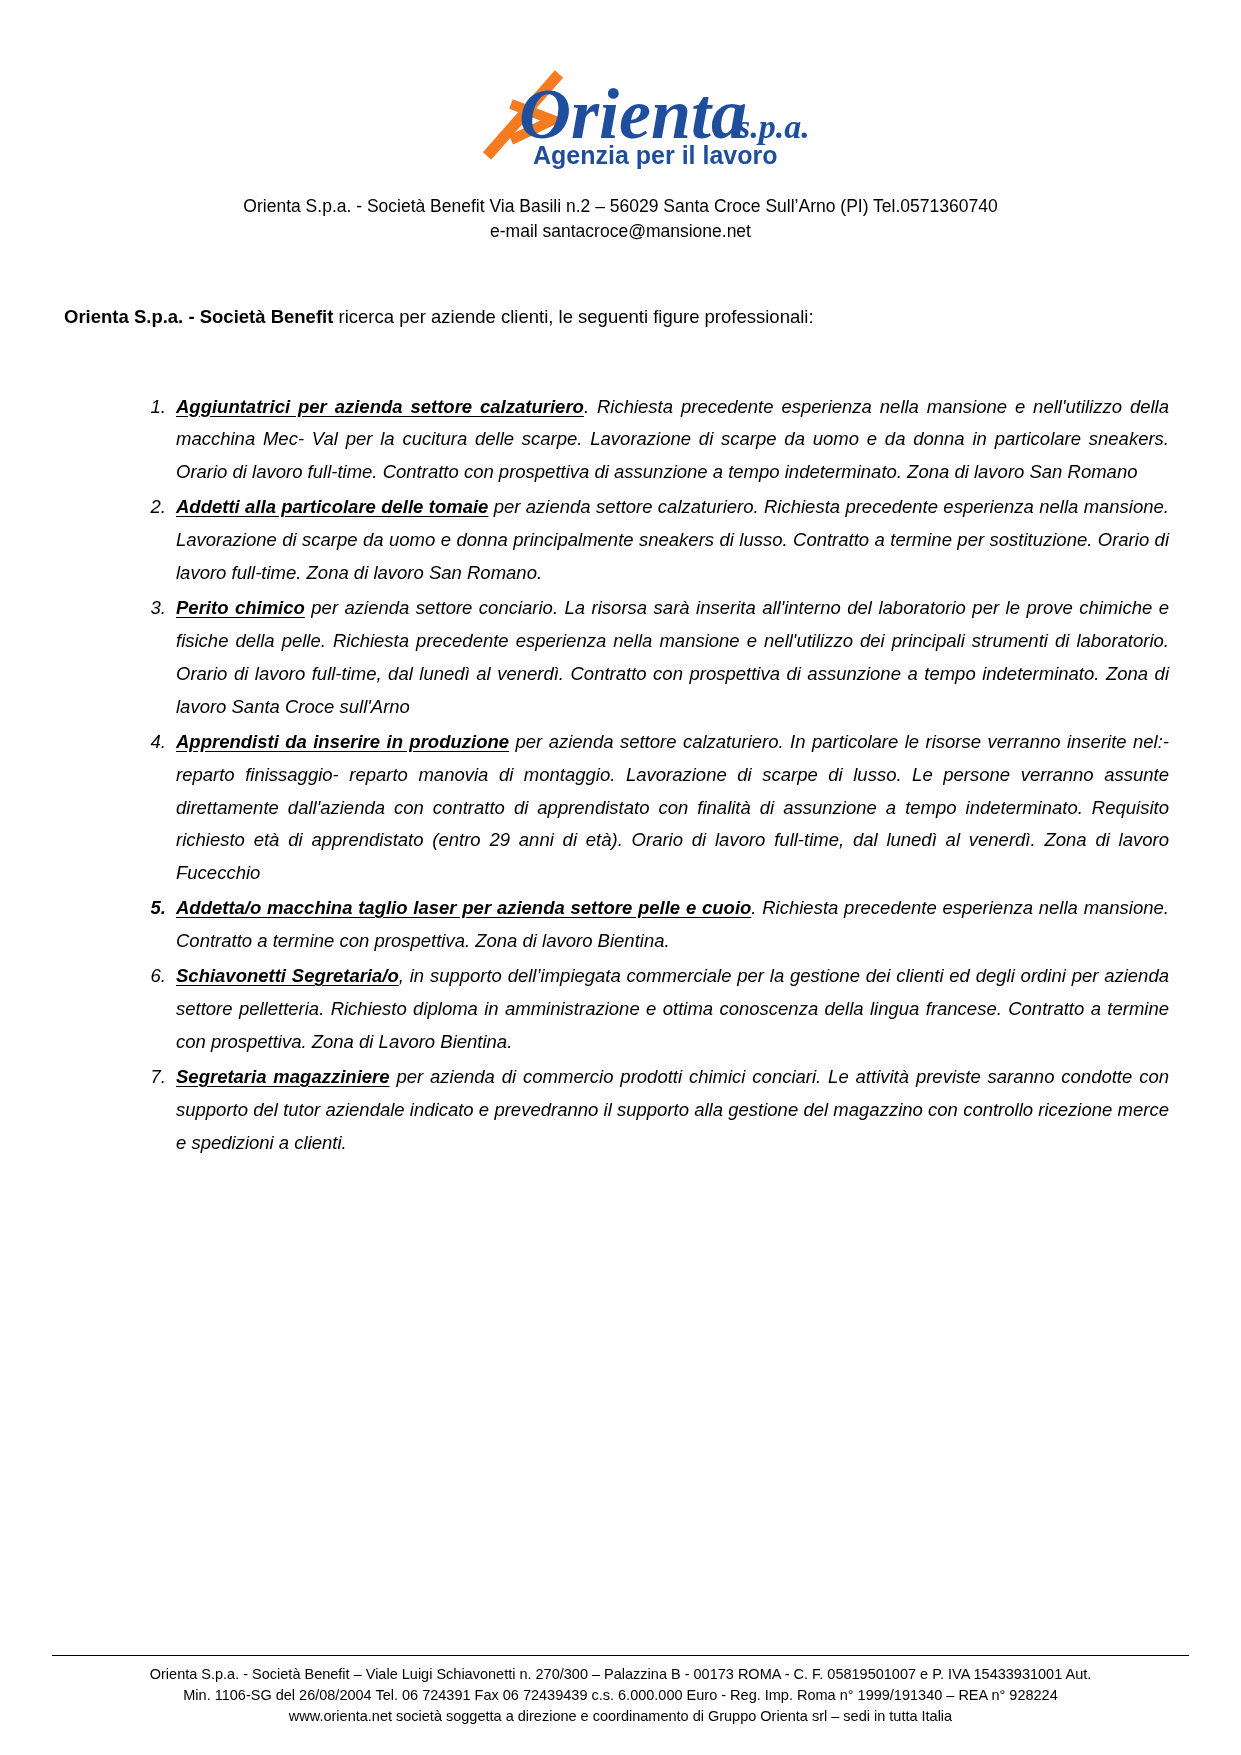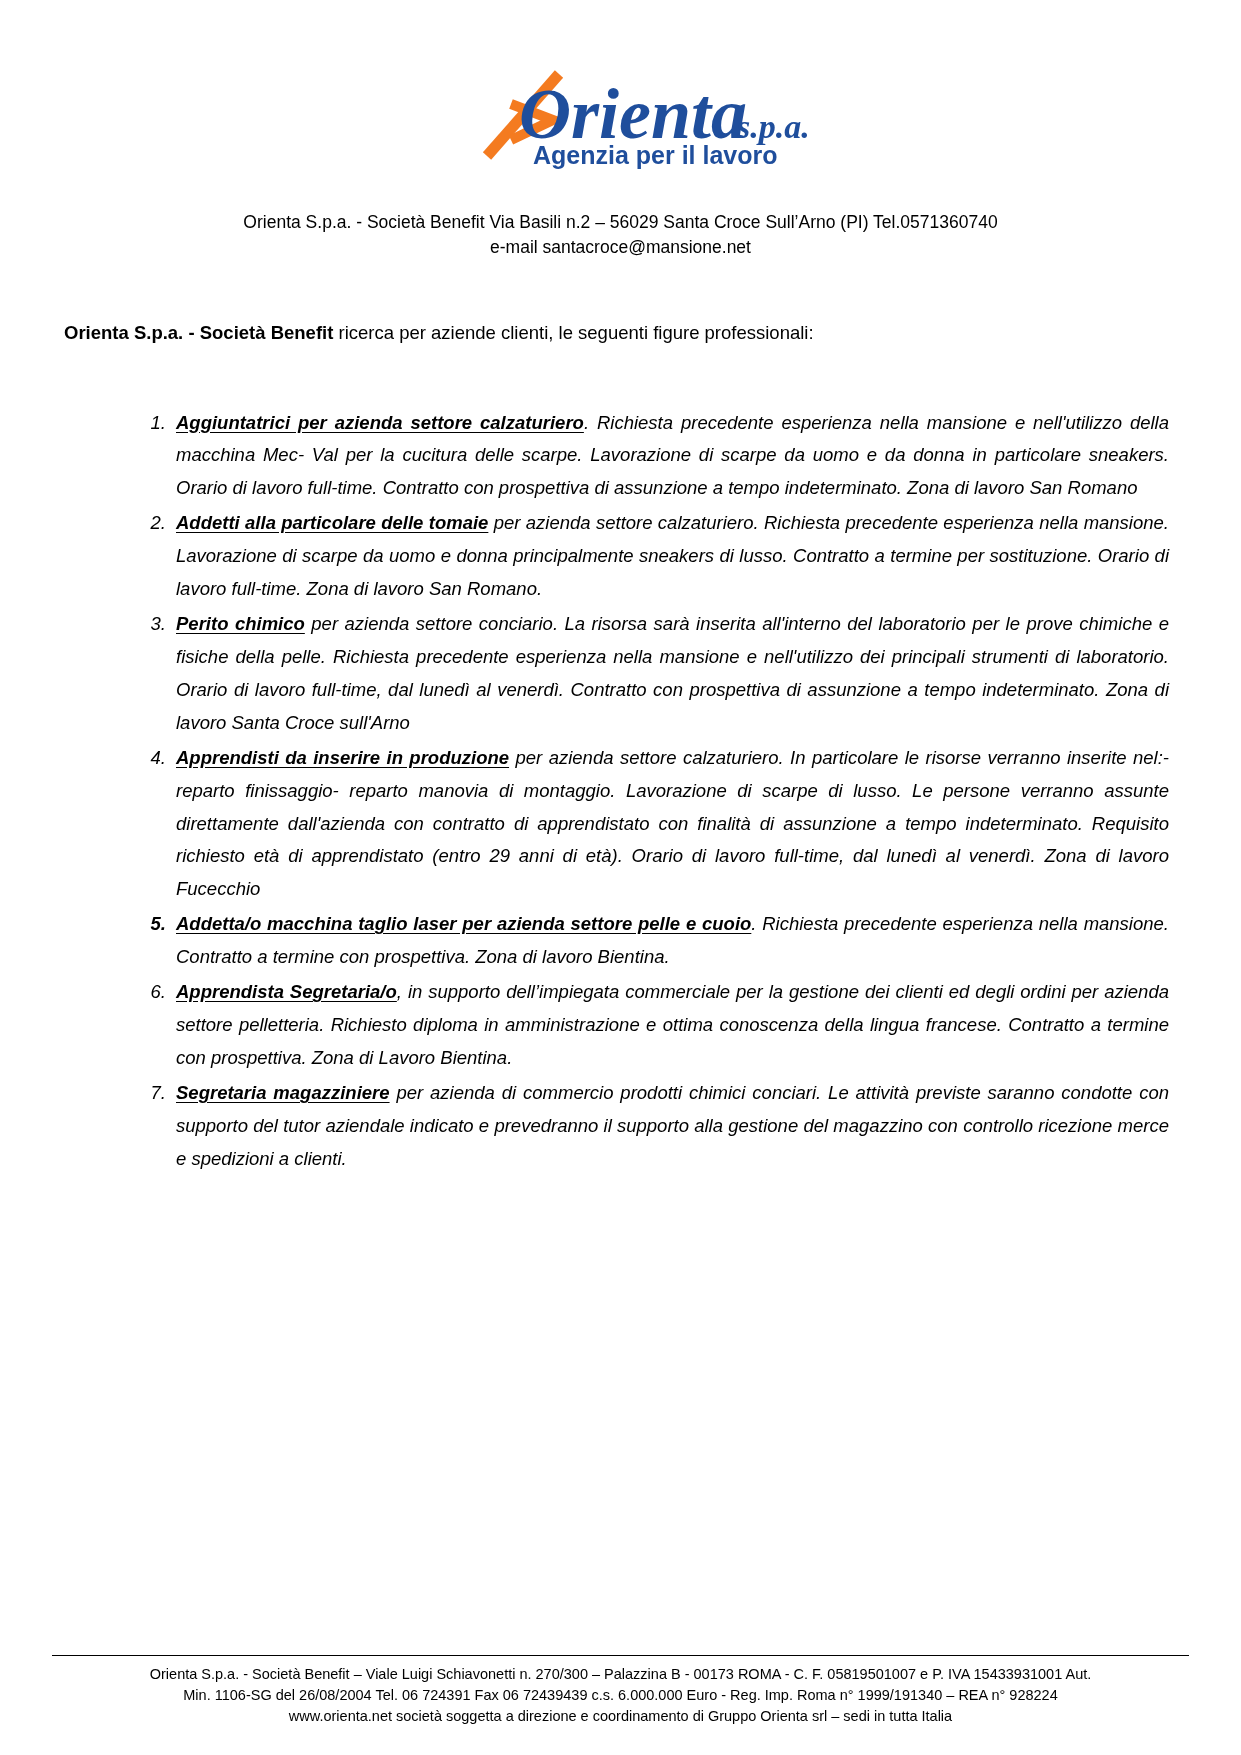--- a/index.html
+++ b/index.html
@@ -30,21 +30,21 @@
   .logo {
     position: relative;
     width: 352px;
     height: 108px;
   }
   .logo svg { display: block; }
 
   
   .header-block {
     text-align: center;
-    margin-top: 40px;
+    margin-top: 24px;
     font-size: 17.5px;
     line-height: 1.45;
     color: #000;
   }
 
   
   .intro {
     margin: 58px 110px 0 64px;
     font-size: 18.5px;
     line-height: 1.5;
@@ -131,21 +131,21 @@
   </div>
 
   <p class="intro"><b>Orienta S.p.a. - Società Benefit</b><span> ricerca per aziende clienti, le seguenti figure professionali:</span></p>
 
   <ol class="jobs">
     <li><span class="jt">Aggiuntatrici per azienda settore calzaturiero</span><span>. Richiesta precedente esperienza nella mansione e nell'utilizzo della macchina Mec- Val per la cucitura delle scarpe. Lavorazione di scarpe da uomo e da donna in particolare sneakers. Orario di lavoro full-time. Contratto con prospettiva di assunzione a tempo indeterminato. Zona di lavoro San Romano</span></li>
     <li><span class="jt">Addetti alla particolare delle tomaie</span><span> per azienda settore calzaturiero. Richiesta precedente esperienza nella mansione. Lavorazione di scarpe da uomo e donna principalmente sneakers di lusso. Contratto a termine per sostituzione. Orario di lavoro full-time. Zona di lavoro San Romano.</span></li>
     <li><span class="jt">Perito chimico</span><span> per azienda settore conciario. La risorsa sarà inserita all'interno del laboratorio per le prove chimiche e fisiche della pelle. Richiesta precedente esperienza nella mansione e nell'utilizzo dei principali strumenti di laboratorio. Orario di lavoro full-time, dal lunedì al venerdì. Contratto con prospettiva di assunzione a tempo indeterminato. Zona di lavoro Santa Croce sull'Arno</span></li>
     <li><span class="jt">Apprendisti da inserire in produzione</span><span> per azienda settore calzaturiero. In particolare le risorse verranno inserite nel:- reparto finissaggio- reparto manovia di montaggio. Lavorazione di scarpe di lusso. Le persone verranno assunte direttamente dall'azienda con contratto di apprendistato con finalità di assunzione a tempo indeterminato. Requisito richiesto età di apprendistato (entro 29 anni di età). Orario di lavoro full-time, dal lunedì al venerdì. Zona di lavoro Fucecchio</span></li>
     <li class="bold-num"><span class="jt">Addetta/o macchina taglio laser per azienda settore pelle e cuoio</span><span>. Richiesta precedente esperienza nella mansione. Contratto a termine con prospettiva. Zona di lavoro Bientina.</span></li>
-    <li><span class="jt">Apprendista Segretaria/o</span><span>, in supporto dell’impiegata commerciale per la gestione dei clienti ed degli ordini per azienda settore pelletteria. Richiesto diploma in amministrazione e ottima conoscenza della lingua francese. Contratto a termine con prospettiva. Zona di Lavoro Bientina.</span></li>
+    <li><span class="jt">Schiavonetti Segretaria/o</span><span>, in supporto dell’impiegata commerciale per la gestione dei clienti ed degli ordini per azienda settore pelletteria. Richiesto diploma in amministrazione e ottima conoscenza della lingua francese. Contratto a termine con prospettiva. Zona di Lavoro Bientina.</span></li>
     <li><span class="jt">Segretaria magazziniere</span><span> per azienda di commercio prodotti chimici conciari. Le attività previste saranno condotte con supporto del tutor aziendale indicato e prevedranno il supporto alla gestione del magazzino con controllo ricezione merce e spedizioni a clienti.</span></li>
   </ol>
 
   <div class="footer">
     <hr class="rule">
     <div>Orienta S.p.a. - Società Benefit – Viale Luigi Schiavonetti n. 270/300 – Palazzina B - 00173 ROMA - C. F. 05819501007 e P. IVA 15433931001 Aut.</div>
     <div>Min. 1106-SG del 26/08/2004 Tel. 06 724391 Fax 06 72439439 c.s. 6.000.000 Euro - Reg. Imp. Roma n° 1999/191340 – REA n° 928224</div>
     <div>www.orienta.net società soggetta a direzione e coordinamento di Gruppo Orienta srl – sedi in tutta Italia</div>
   </div>
 

